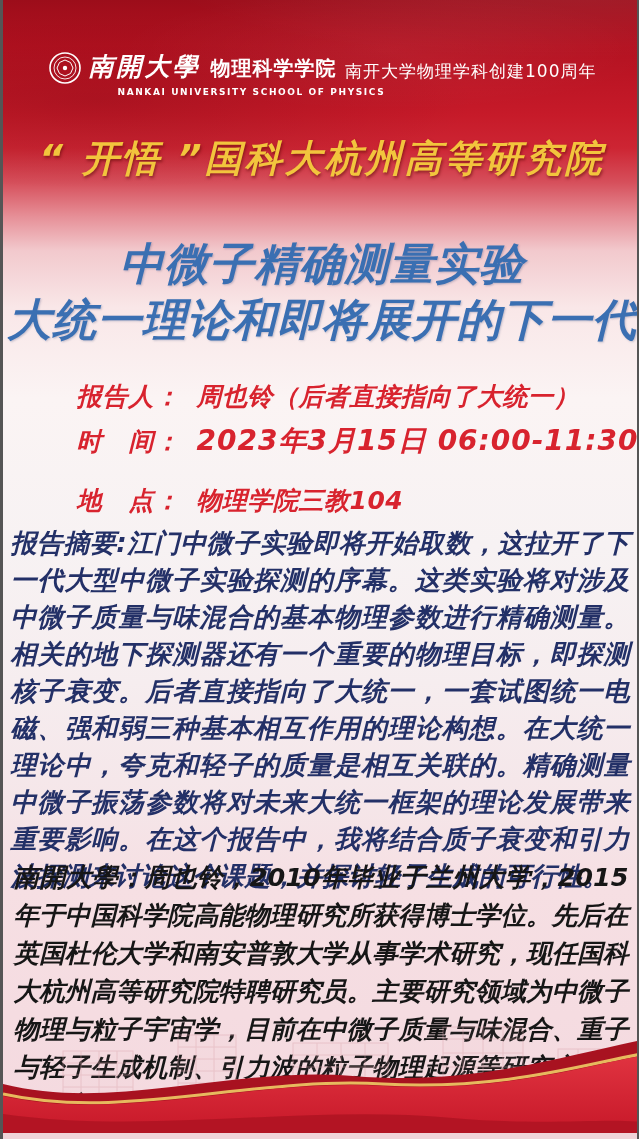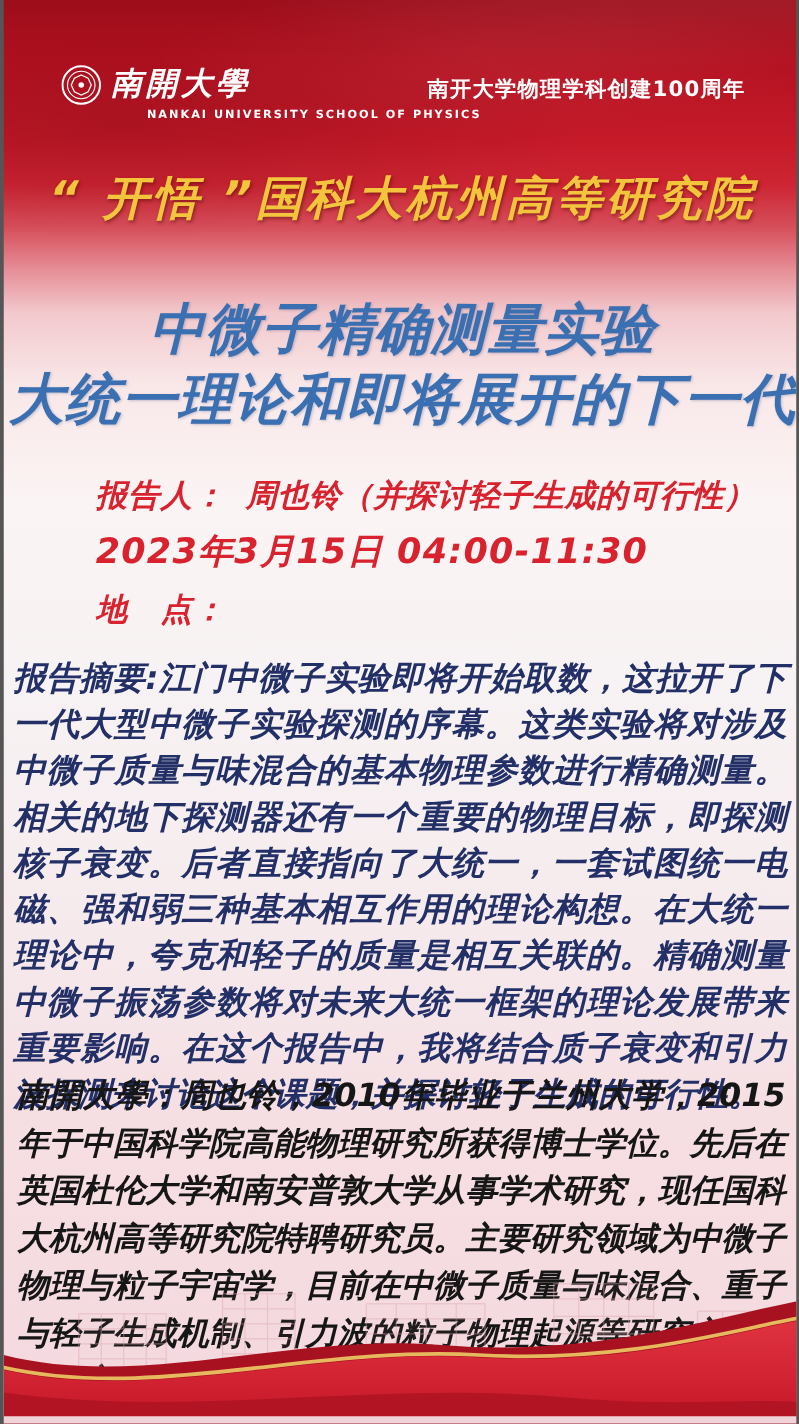--- a/index.html
+++ b/index.html
@@ -48,21 +48,21 @@
     letter-spacing:3px;white-space:nowrap;
   }
   .school-name{
     font-size:20px;font-weight:bold;letter-spacing:1px;white-space:nowrap;
   }
   .school-en{
     margin-top:4px;font-size:9px;font-weight:bold;letter-spacing:1.6px;white-space:nowrap;padding-left:29px;
   }
   .anniversary{
     position:absolute;top:60px;right:40px;
-    color:#fff;font-size:17px;font-weight:bold;letter-spacing:1px;white-space:nowrap;
+    color:#fff;font-size:17px;font-weight:normal;letter-spacing:1px;white-space:nowrap;
   }
   
   .series-title{
     position:absolute;top:134px;left:0;width:639px;
     text-align:center;
     color:#f2c53d;
     font-size:37px;font-weight:bold;font-style:italic;
     letter-spacing:3px;white-space:nowrap;
     text-shadow:1px 2px 3px rgba(90,10,5,0.55);
   }
@@ -78,21 +78,21 @@
   
   .info{
     position:absolute;top:380px;left:74px;right:30px;
     display:flex;flex-direction:column;gap:9px;
     color:#d8232e;font-weight:bold;font-style:italic;
   }
   .info-row{display:flex;align-items:baseline;gap:16px;white-space:nowrap;}
   .info-label{font-size:25px;letter-spacing:1px;flex:0 0 auto;}
   .info-value{font-size:25px;letter-spacing:0.5px;}
   .info-row.time .info-value{font-size:28px;letter-spacing:1px;}
-  .info-row.venue{margin-top:2px;}
+  .info-row.venue{margin-top:15px;}
   
   .abstract{
     position:absolute;top:525px;left:8px;right:7px;margin:0;
     color:#233067;
     font-size:26px;font-weight:bold;font-style:italic;
     line-height:37px;text-align:justify;
   }
   .abstract .para-label{color:#233067;}
   
   .bio{
@@ -119,43 +119,46 @@
   <div class="brand">
     <svg class="emblem" viewBox="0 0 32 32">
       <circle cx="16" cy="16" r="15" fill="none" stroke="#ffffff" stroke-width="1.6"></circle>
       <circle cx="16" cy="16" r="11" fill="none" stroke="#ffffff" stroke-width="0.9"></circle>
       <polygon points="16,8 21.5,10.5 24,16 21.5,21.5 16,24 10.5,21.5 8,16 10.5,10.5" fill="none" stroke="#ffffff" stroke-width="1"></polygon>
       <circle cx="16" cy="16" r="2.2" fill="#ffffff"></circle>
     </svg>
     <div class="brand-text">
       <div class="brand-row">
         <span class="uni-name">南開大學</span>
+        <span class="school-name">物理科学学院</span>
       </div>
       <div class="school-en">NANKAI UNIVERSITY SCHOOL OF PHYSICS</div>
     </div>
   </div>
   <div class="anniversary">南开大学物理学科创建100周年</div>
 
   <div class="series-title">“ 开悟 ”国科大杭州高等研究院</div>
 
   <div class="main-title">
     <div>中微子精确测量实验</div>
     <div>大统一理论和即将展开的下一代</div>
   </div>
 
   <div class="info">
     <div class="info-row">
       <span class="info-label">报告人：</span>
-      <span class="info-value">周也铃（并探讨轻子生成的可行性）</span>
+      <span class="info-value">周也铃（后者直接指向了大统一）</span>
     </div>
     <div class="info-row time">
-      <span class="info-value">2023年3月15日  04:00-11:30</span>
+      <span class="info-label">时　间：</span>
+      <span class="info-value">2023年3月15日  06:00-11:30</span>
     </div>
     <div class="info-row venue">
       <span class="info-label">地　点：</span>
+      <span class="info-value">物理学院三教104</span>
     </div>
   </div>
 
   <p class="abstract"><span class="para-label">报告摘要:</span><span>江门中微子实验即将开始取数，这拉开了下一代大型中微子实验探测的序幕。这类实验将对涉及中微子质量与味混合的基本物理参数进行精确测量。相关的地下探测器还有一个重要的物理目标，即探测核子衰变。后者直接指向了大统一，一套试图统一电磁、强和弱三种基本相互作用的理论构想。在大统一理论中，夸克和轻子的质量是相互关联的。精确测量中微子振荡参数将对未来大统一框架的理论发展带来重要影响。在这个报告中，我将结合质子衰变和引力波探测来讨论这个课题，并探讨轻子生成的可行性。</span></p>
 
   <p class="bio"><span class="para-label">南開大學：</span><span>周也铃，2010年毕业于兰州大学，2015年于中国科学院高能物理研究所获得博士学位。先后在英国杜伦大学和南安普敦大学从事学术研究，现任国科大杭州高等研究院特聘研究员。主要研究领域为中微子物理与粒子宇宙学，目前在中微子质量与味混合、重子与轻子生成机制、引力波的粒子物理起源等研究方向上做研究。</span></p>
 
   <svg class="buildings" viewBox="0 0 639 90" fill="none" stroke="#dca6ad" stroke-width="1">
     <rect x="60" y="38" width="70" height="44" fill="rgba(220,166,173,0.10)"></rect>
     <path d="M60 50 h70 M60 62 h70 M60 74 h70 M78 38 v44 M96 38 v44 M114 38 v44"></path>

